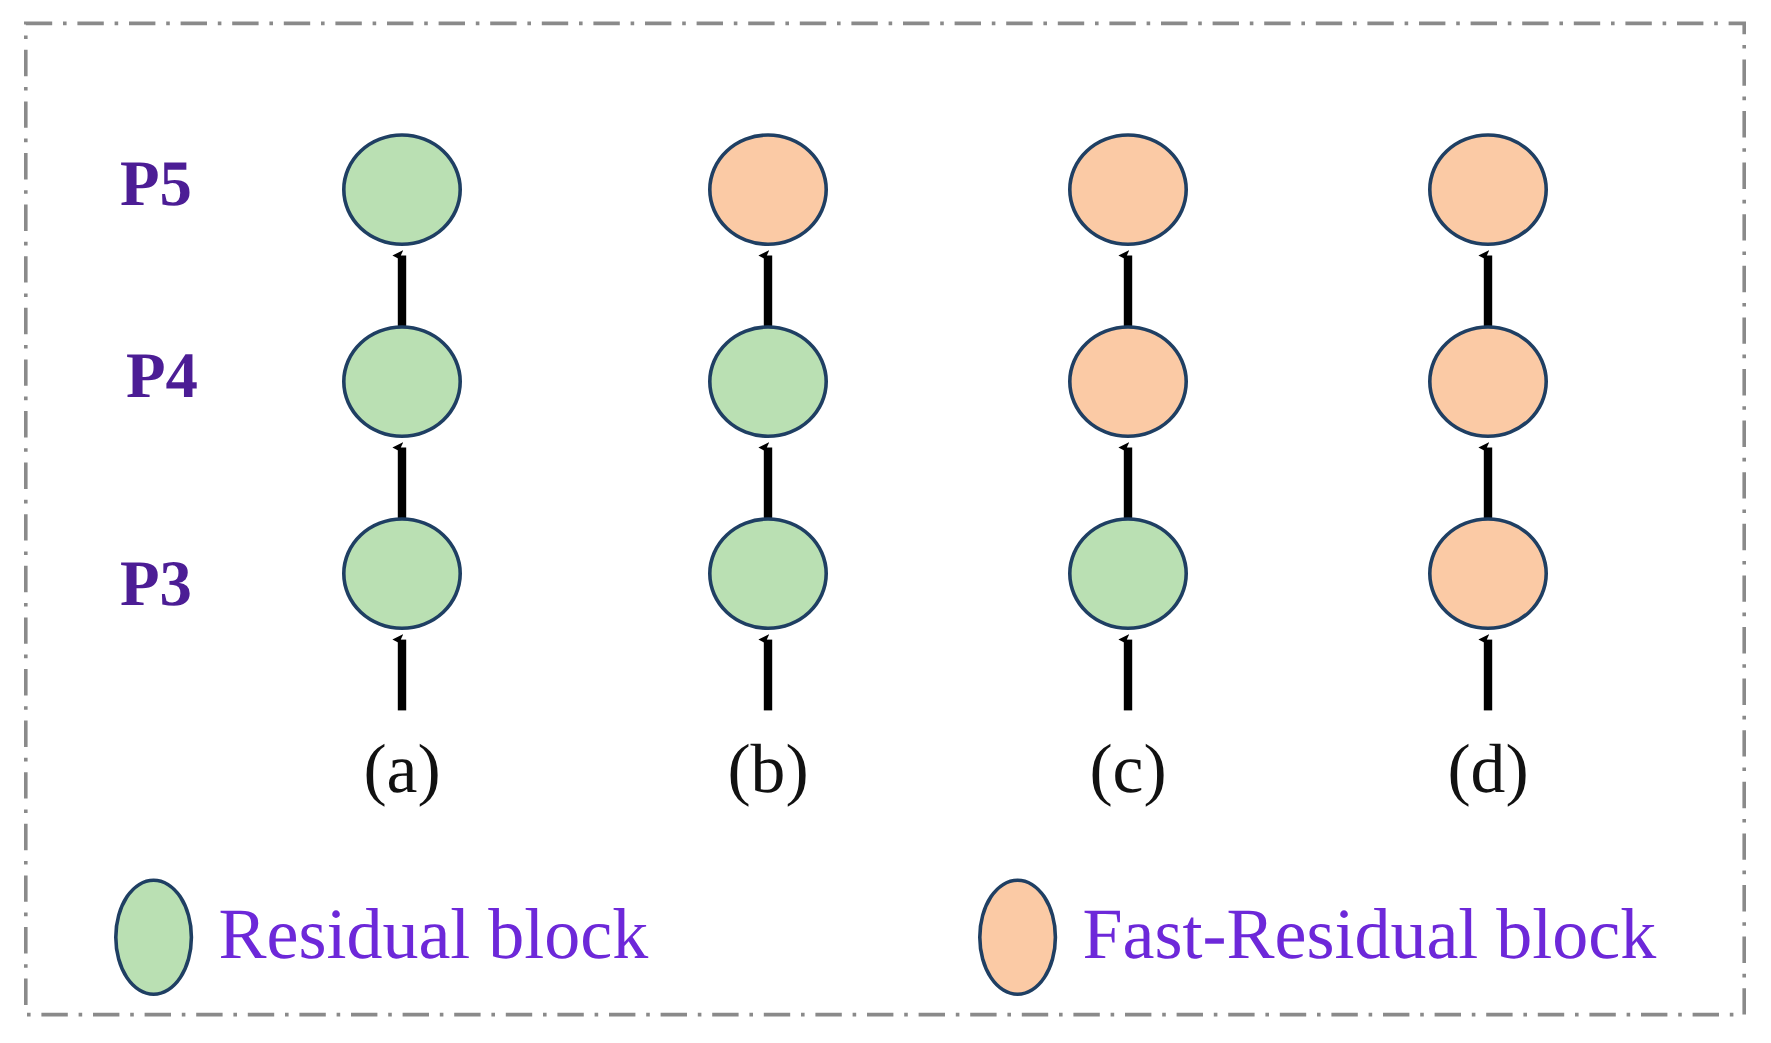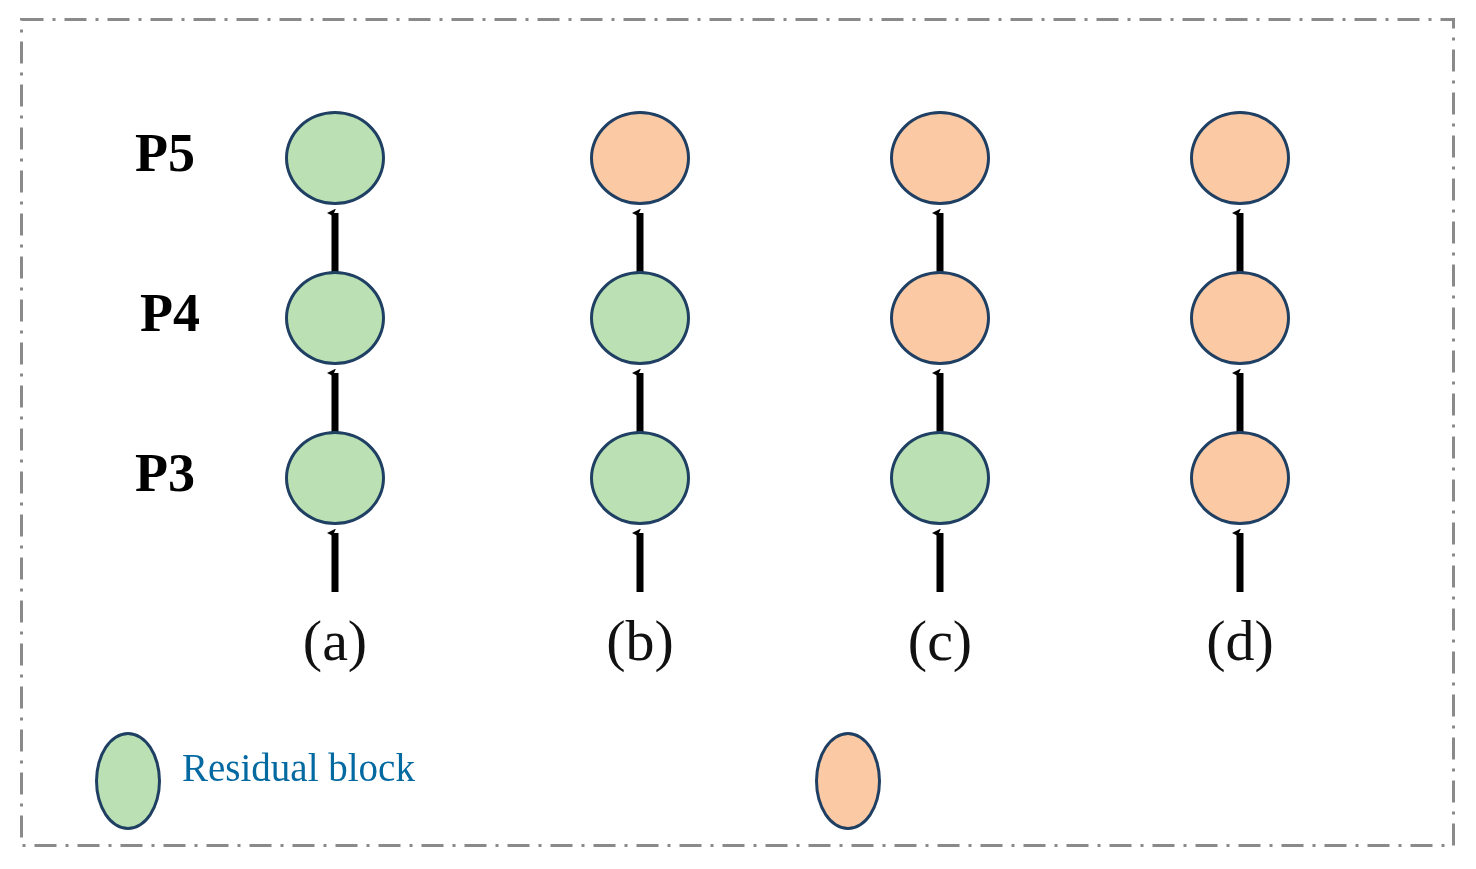--- a/index.html
+++ b/index.html
@@ -16,25 +16,25 @@
     height: 869px;
     background: #ffffff;
   }
   #frame-svg { position: absolute; left:0; top:0; width:1476px; height:869px; pointer-events:none; }
 
   .row-label {
     position: absolute;
     font-family: "Liberation Serif", "DejaVu Serif", serif;
     font-weight: bold;
     font-size: 54px;
-    color: #000000;
+    color: #4c1d95;
     letter-spacing: 0px;
     line-height: 1;
     width: 130px;
-    text-align: center;
+    text-align: left;
   }
 
   .node {
     position: absolute;
     width: 100px; height: 94px;
     border-radius: 50%;
     border: 3px solid #1f3f63;
     box-sizing: border-box;
   }
   .node.green  { background: #bae0b3; }
@@ -56,40 +56,40 @@
     border-radius: 50%;
     border: 3px solid #1f3f63;
     box-sizing: border-box;
   }
   .legend-swatch.green  { background: #bae0b3; }
   .legend-swatch.orange { background: #fbcaa5; }
 
   .legend-text {
     position: absolute;
     font-family: "Liberation Serif", "DejaVu Serif", serif;
-    font-size: 39px;
-    color: #0369a1;
+    font-size: 60px;
+    color: #6d28d9;
     line-height: 1;
     white-space: nowrap;
   }
 
   #arrows { position:absolute; left:0; top:0; width:1476px; height:869px; pointer-events:none; }
 </style>
 </head>
 <body>
 
 <div id="figure">
 
   <svg id="frame-svg" viewBox="0 0 1476 869">
     <rect x="21.5" y="19.5" width="1432" height="826" fill="none" stroke="#8a8a8a" stroke-width="3" stroke-dasharray="22 9 3 9" stroke-linecap="butt"></rect>
   </svg>
 
   <div class="row-label" style="left:100px; top:126px;">P5</div>
   <div class="row-label" style="left:105px; top:286px;">P4</div>
-  <div class="row-label" style="left:100px; top:446px;">P3</div>
+  <div class="row-label" style="left:100px; top:459px;">P3</div>
 
   <svg id="arrows" viewBox="0 0 1476 869">
     <defs>
       <marker id="ah" markerWidth="9" markerHeight="9" refX="4.5" refY="8" orient="auto" markerUnits="userSpaceOnUse">
         <path d="M4.5,0 L9,9 L4.5,7 L0,9 Z" fill="#000000"></path>
       </marker>
     </defs>
     <g stroke="#000000" stroke-width="7" fill="none" marker-end="url(#ah)">
 
       <line x1="335" y1="290" x2="335" y2="213"></line>
@@ -127,14 +127,15 @@
 
   <div class="node orange" style="left: 1190px; top: 111px; background: rgb(251, 202, 165); border-color: rgb(31, 63, 99);"></div>
   <div class="node orange" style="left: 1190px; top: 271px; background: rgb(251, 202, 165); border-color: rgb(31, 63, 99);"></div>
   <div class="node orange" style="left: 1190px; top: 431px; background: rgb(251, 202, 165); border-color: rgb(31, 63, 99);"></div>
   <div class="col-label" style="left:1160px; top:612px;">(d)</div>
 
   <div class="legend-swatch green" style="left: 95px; top: 732px; background: rgb(186, 224, 179); border-color: rgb(31, 63, 99);"></div>
   <div class="legend-text" style="left:182px; top:748px;">Residual block</div>
 
   <div class="legend-swatch orange" style="left: 815px; top: 732px; background: rgb(251, 202, 165); border-color: rgb(31, 63, 99);"></div>
+  <div class="legend-text" style="left:902px; top:748px;">Fast-Residual block</div>
 
 </div>
 
 </body></html>

